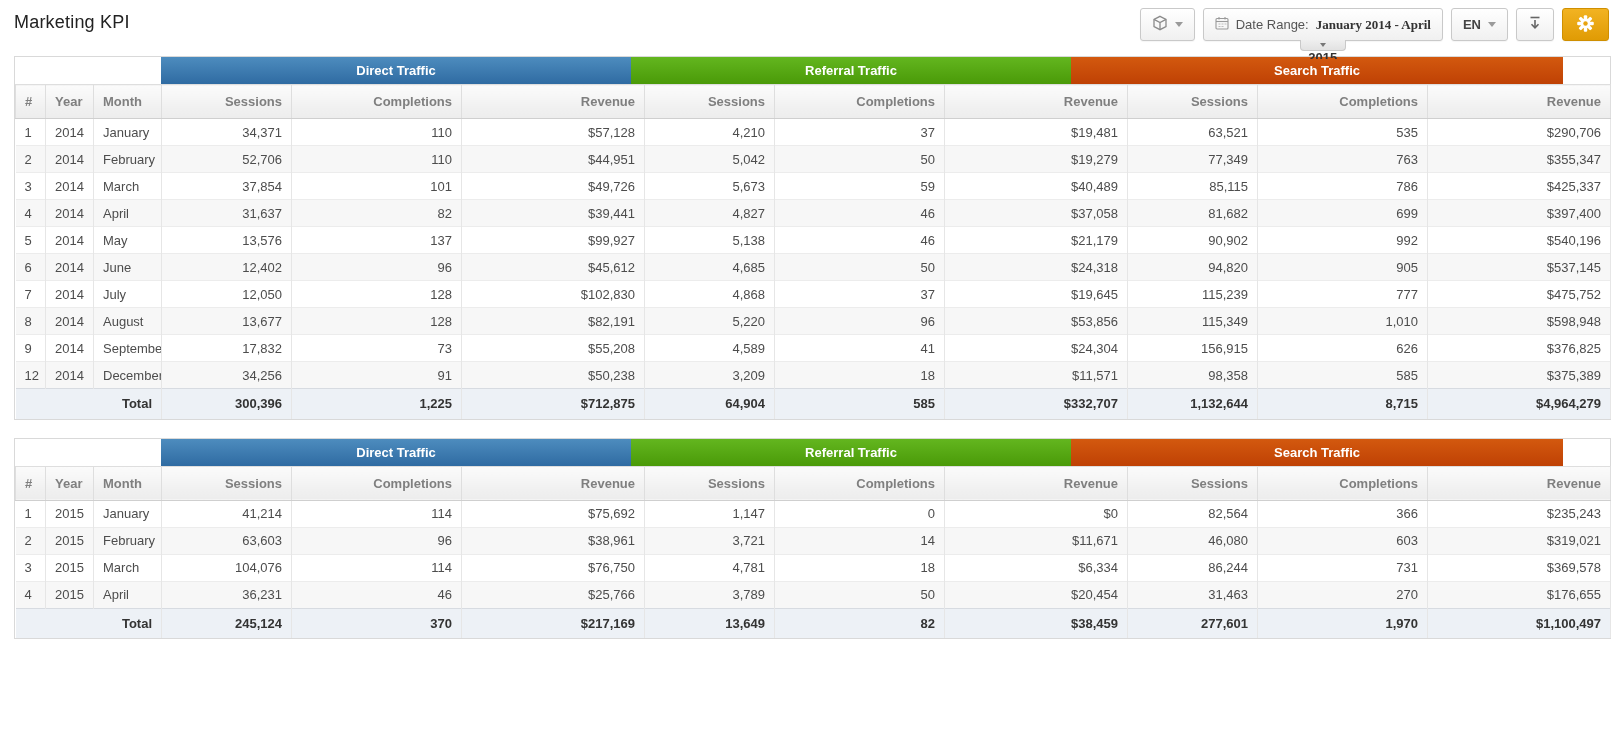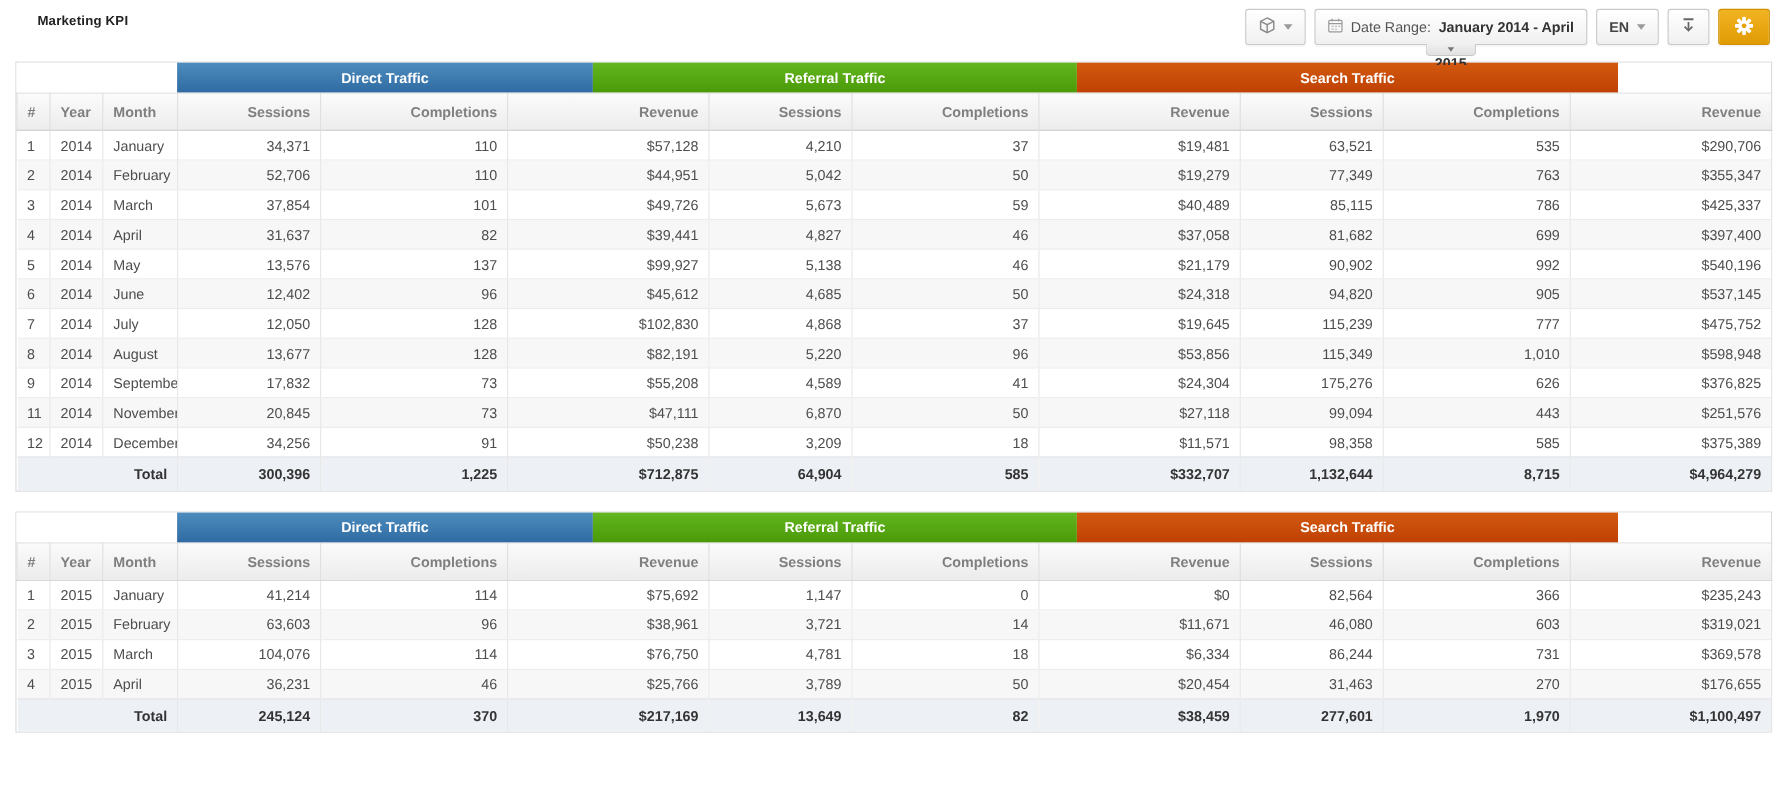--- a/index.html
+++ b/index.html
@@ -5,47 +5,47 @@
   * { box-sizing: border-box; }
   html,body { margin:0; padding:0; }
   body {
     width:1623px; height:730px; overflow:hidden;
     background:#fff;
     font-family:"Liberation Sans", sans-serif;
     color:#444;
   }
   
   .page-header { display:flex; align-items:flex-start; padding:8px 14px 0 14px; height:52px; }
-  .page-title { font-size:12px; font-weight:bold; color:#222; padding-top:4px; letter-spacing:.2px;margin-left:20px; }
+  .page-title { font-size:18px; font-weight:normal; color:#222; padding-top:4px; letter-spacing:.2px; }
   .toolbar { margin-left:auto; display:flex; gap:8px; align-items:flex-start; }
   .tb-btn {
     height:33px; display:flex; align-items:center; gap:7px;
     padding:0 11px; border:1px solid #c9c9c9; border-radius:3px;
     background:linear-gradient(#ffffff,#f0f0f0);
     font-size:13px; color:#555; cursor:pointer; white-space:nowrap;
     box-shadow:0 1px 1px rgba(0,0,0,.04);
   }
   .caret { width:0; height:0; border-left:4px solid transparent; border-right:4px solid transparent; border-top:5px solid #9a9a9a; }
   .caret.dark { border-top-color:#777; }
   .caret.tiny { border-left-width:3px; border-right-width:3px; border-top-width:4px; }
-  .btn-label-strong { font-weight:bold; color:#333; }
+  .btn-label-strong { font-weight:bold; color:#333;font-family:Liberation Serif, serif; }
   .btn-en { font-weight:bold; color:#444; }
   .daterange { position:relative; }
   .dr-overflow { position:absolute; top:100%; left:50%; transform:translateX(-50%); margin-top:0; text-align:center; }
   .dr-tab { width:46px; height:11px; background:linear-gradient(#efefef,#e2e2e2); border:1px solid #c9c9c9; border-top:none; border-radius:0 0 4px 4px; margin:0 auto; display:flex; align-items:center; justify-content:center; }
   .dr-clip { height:8px; overflow:hidden; font-size:13px; line-height:13px; font-weight:bold; color:#333; }
   .gear-btn { background:linear-gradient(#f2b322,#e09b04); border-color:#cf8f00; padding:0 14px; }
   .icon-btn { padding:0 11px; }
   
   .content { padding:4px 14px 0 14px; }
   .kpi-wrap { width:1597px; border:1px solid #d9d9d9; margin-bottom:18px; background:#fff; }
   .group-row { display:flex; height:27px; }
   .gspacer { width:146px; background:#fff; }
   .band { display:flex; align-items:center; justify-content:center; color:#fff; font-weight:bold; font-size:13px; }
-  .band.direct   { width:378px; background:linear-gradient(#4d8cbe,#2f6ba2); }
+  .band.direct   { width:470px; background:linear-gradient(#4d8cbe,#2f6ba2); }
   .band.referral { width:440px; background:linear-gradient(#63b61f,#4a9a08); }
   .band.search   { width:492px; background:linear-gradient(#d3590f,#bf4104); }
   .gnotch { flex:1; background:#fff; }
   table { border-collapse:collapse; table-layout:fixed; width:100%; }
   th {
     background:linear-gradient(#fbfbfb,#ececec);
     color:#7f7f7f; font-weight:bold; font-size:13px;
     height:34px; padding:0 9px;
     border:1px solid #dedede; border-bottom:1px solid #cfcfcf;
   }
@@ -292,37 +292,23 @@
           <tr>
             <td class="left">9</td>
             <td class="left">2014</td>
             <td class="left">September</td>
             <td class="num">17,832</td>
             <td class="num">73</td>
             <td class="num">$55,208</td>
             <td class="num">4,589</td>
             <td class="num">41</td>
             <td class="num">$24,304</td>
-            <td class="num">175,276</td>
+            <td class="num">156,915</td>
             <td class="num">626</td>
             <td class="num">$376,825</td>
-          </tr>
-          <tr>
-            <td class="left">11</td>
-            <td class="left">2014</td>
-            <td class="left">November</td>
-            <td class="num">20,845</td>
-            <td class="num">73</td>
-            <td class="num">$47,111</td>
-            <td class="num">6,870</td>
-            <td class="num">50</td>
-            <td class="num">$27,118</td>
-            <td class="num">99,094</td>
-            <td class="num">443</td>
-            <td class="num">$251,576</td>
           </tr>
           <tr>
             <td class="left">12</td>
             <td class="left">2014</td>
             <td class="left">December</td>
             <td class="num">34,256</td>
             <td class="num">91</td>
             <td class="num">$50,238</td>
             <td class="num">3,209</td>
             <td class="num">18</td>

